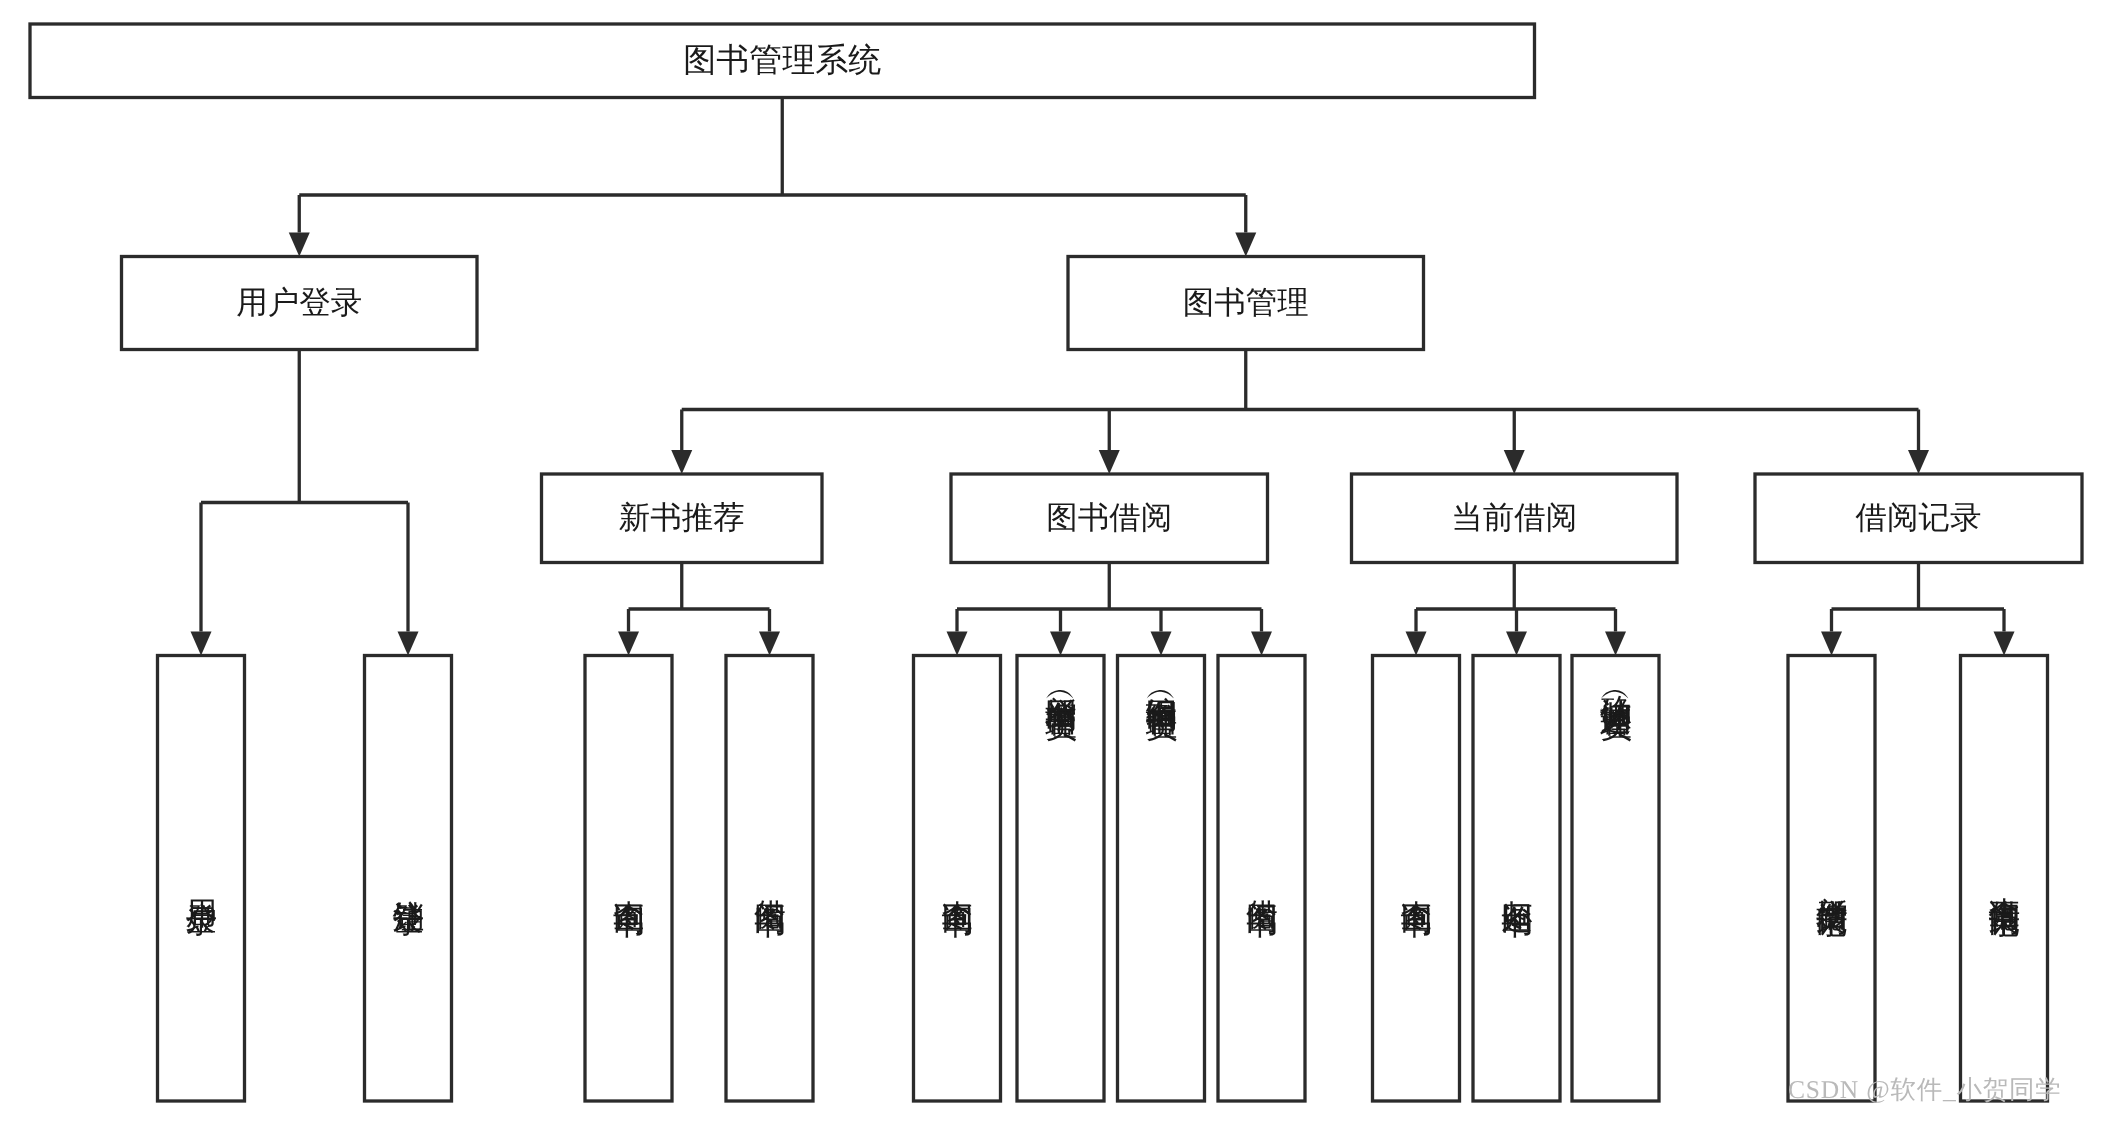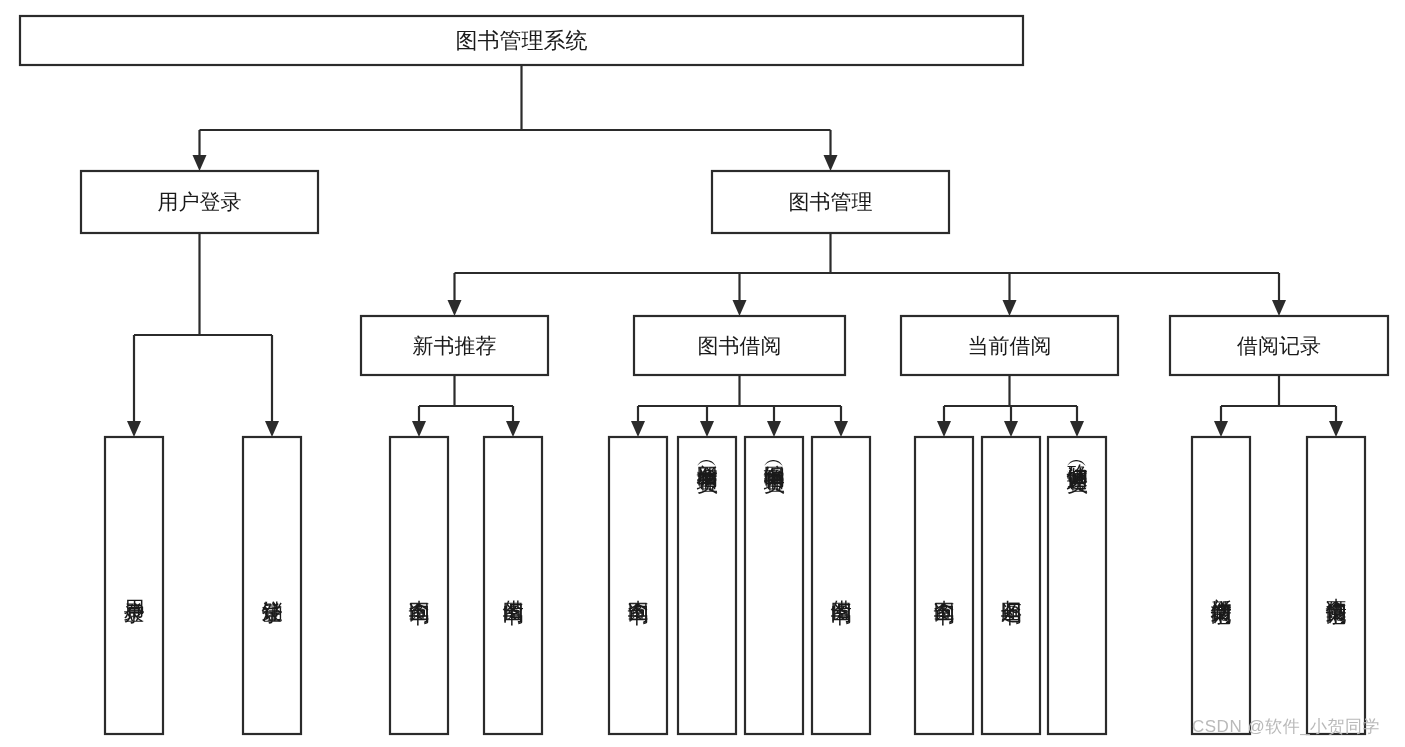--- a/index.html
+++ b/index.html
@@ -61,21 +61,21 @@
     font-size: 21px;
     line-height: 1.08;
     color: #1a1a1a;
     letter-spacing: 1.5px;
     text-align: center;
     white-space: nowrap;
     pointer-events: none;
   }
   .watermark {
     position: absolute;
-    font-family: Liberation Sans, sans-serif;
+    font-family: Liberation Serif, serif;
     font-size: 17px;
     color: #b9b9b9;
     white-space: nowrap;
     letter-spacing: 0.5px;
   }
 </style>
 </head>
 <body>
 
 <div id="diagram-root">

